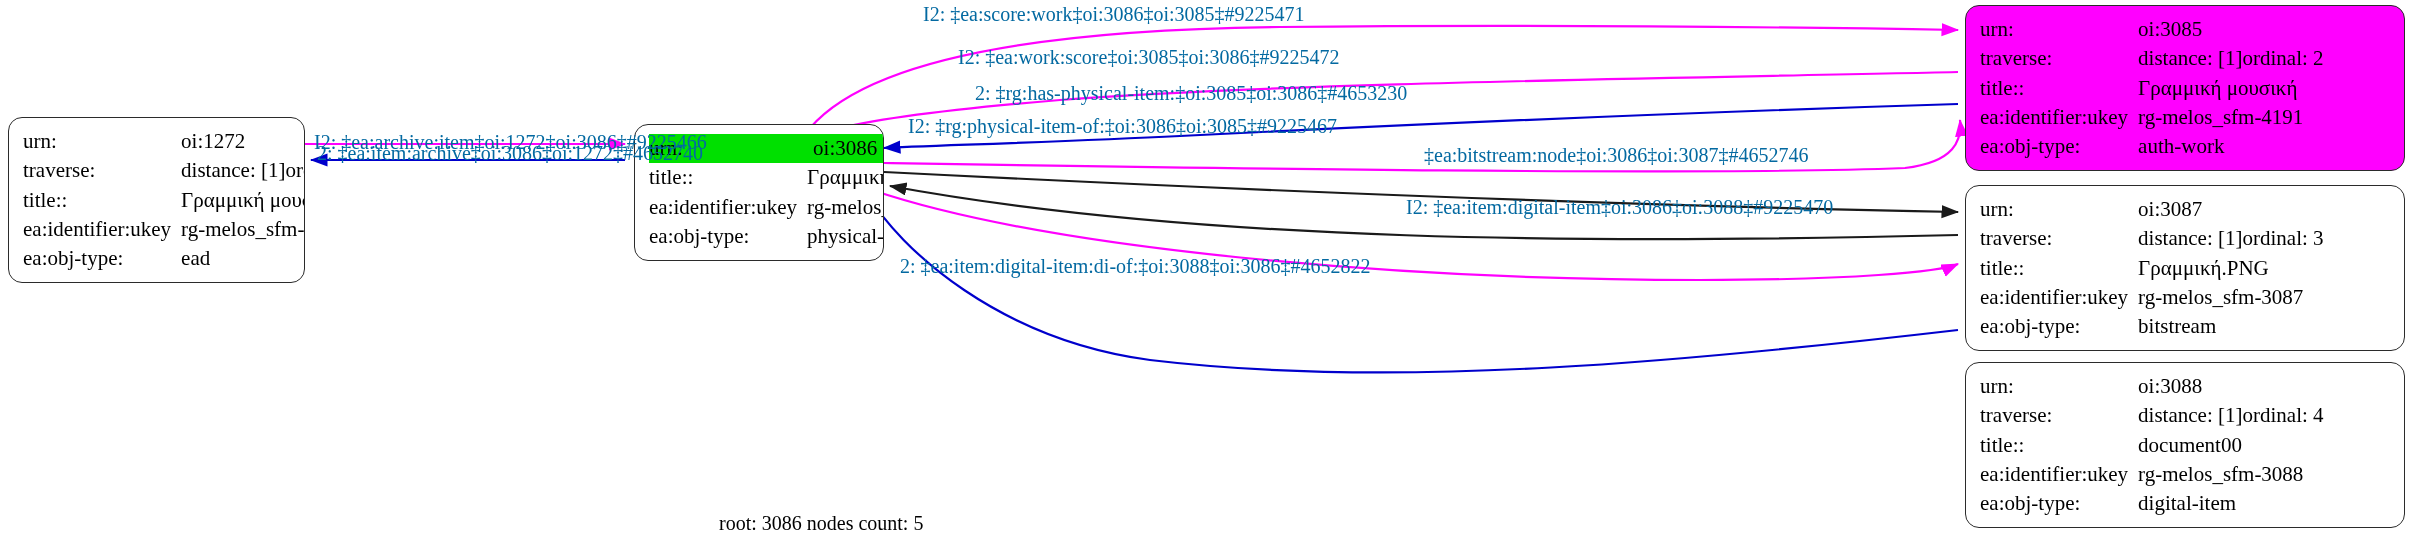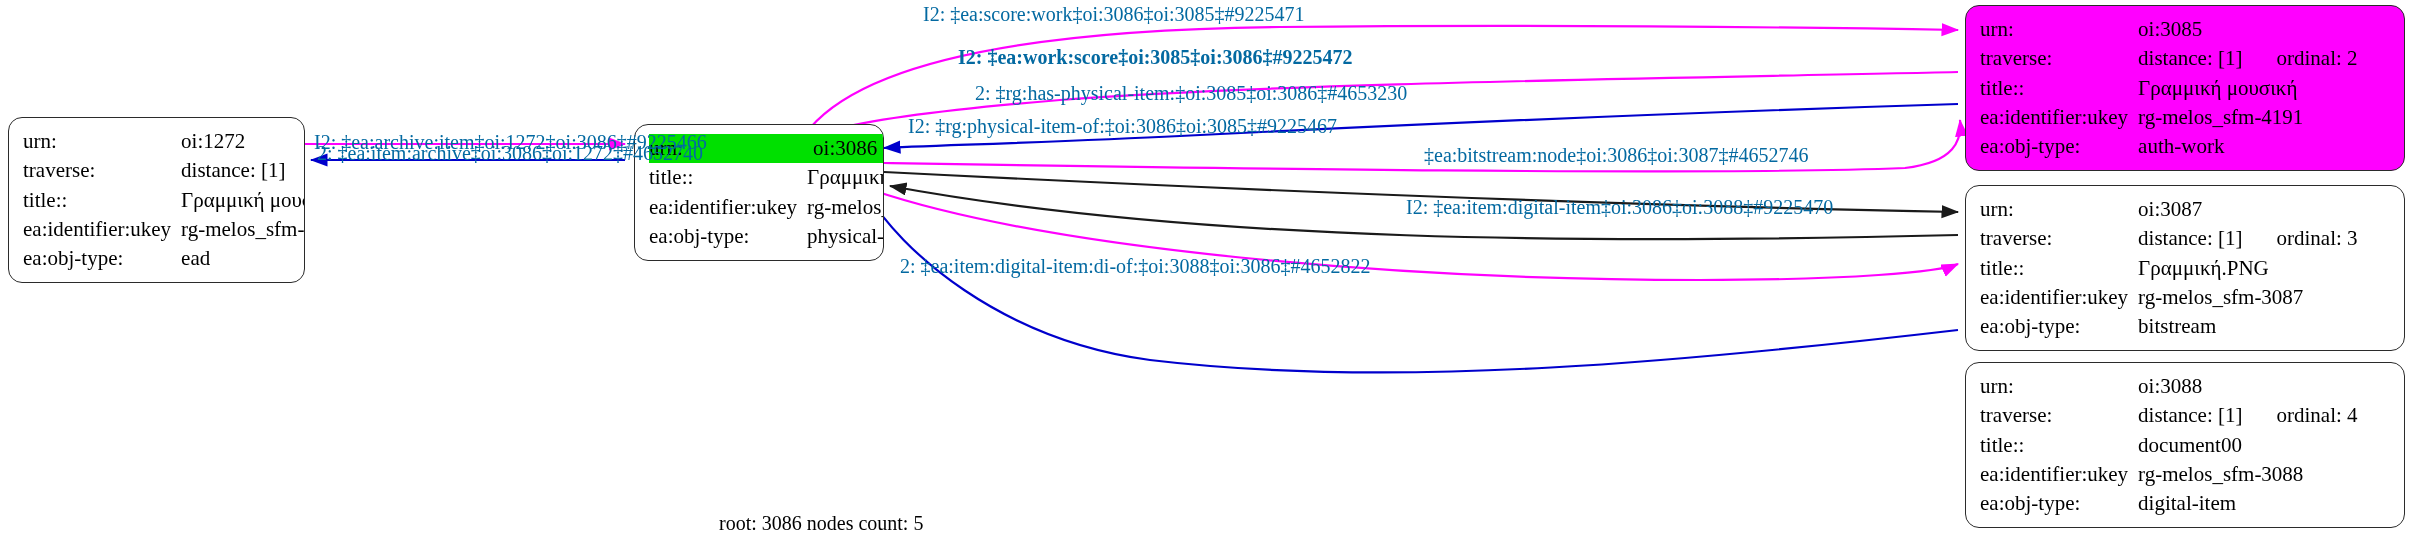--- a/index.html
+++ b/index.html
@@ -46,21 +46,20 @@
     color: #000000;
     white-space: nowrap;
     padding: 1px 0;
     vertical-align: top;
   }
   .node td.k {
     padding-right: 10px;
   }
   .node td.v .ord {
     display: inline-block;
-    padding-left: 34px;
   }
   td.hl {
     background: #00e000;
   }
   td.k.hl {
     padding-right: 0;
     min-width: 152px;
   }
   td.v.hl {
     padding-left: 6px;
@@ -248,21 +247,21 @@
         <td class="k">ea:obj-type:</td>
         <td class="v"><span>digital-item</span></td>
       </tr>
     </tbody>
       </table>
   </div>
 
   <div class="edge-label" style="left:314px; top:132px;">I2: ‡ea:archive:item‡oi:1272‡oi:3086‡#9225466</div>
   <div class="edge-label" style="left:317px; top:143px;">2: ‡ea:item:archive‡oi:3086‡oi:1272‡#4652740</div>
   <div class="edge-label" style="left:923px; top:4px;">I2: ‡ea:score:work‡oi:3086‡oi:3085‡#9225471</div>
-  <div class="edge-label" style="left:958px; top:47px;font-weight:bold;">I2: ‡ea:work:score‡oi:3085‡oi:3086‡#9225472</div>
+  <div class="edge-label" style="left:958px; top:47px;">I2: ‡ea:work:score‡oi:3085‡oi:3086‡#9225472</div>
   <div class="edge-label" style="left:938px; top:83px;margin-left:37px;">2: ‡rg:has-physical-item:‡oi:3085‡oi:3086‡#4653230</div>
   <div class="edge-label" style="left:908px; top:116px;">I2: ‡rg:physical-item-of:‡oi:3086‡oi:3085‡#9225467</div>
   <div class="edge-label" style="left:1424px; top:145px;">‡ea:bitstream:node‡oi:3086‡oi:3087‡#4652746</div>
   <div class="edge-label" style="left:1406px; top:197px;">I2: ‡ea:item:digital-item‡oi:3086‡oi:3088‡#9225470</div>
   <div class="edge-label" style="left:900px; top:256px;">2: ‡ea:item:digital-item:di-of:‡oi:3088‡oi:3086‡#4652822</div>
 
   <div class="caption" style="left:703px; top:512px;">root: 3086 nodes count: 5</div>
 
 </div>
 

